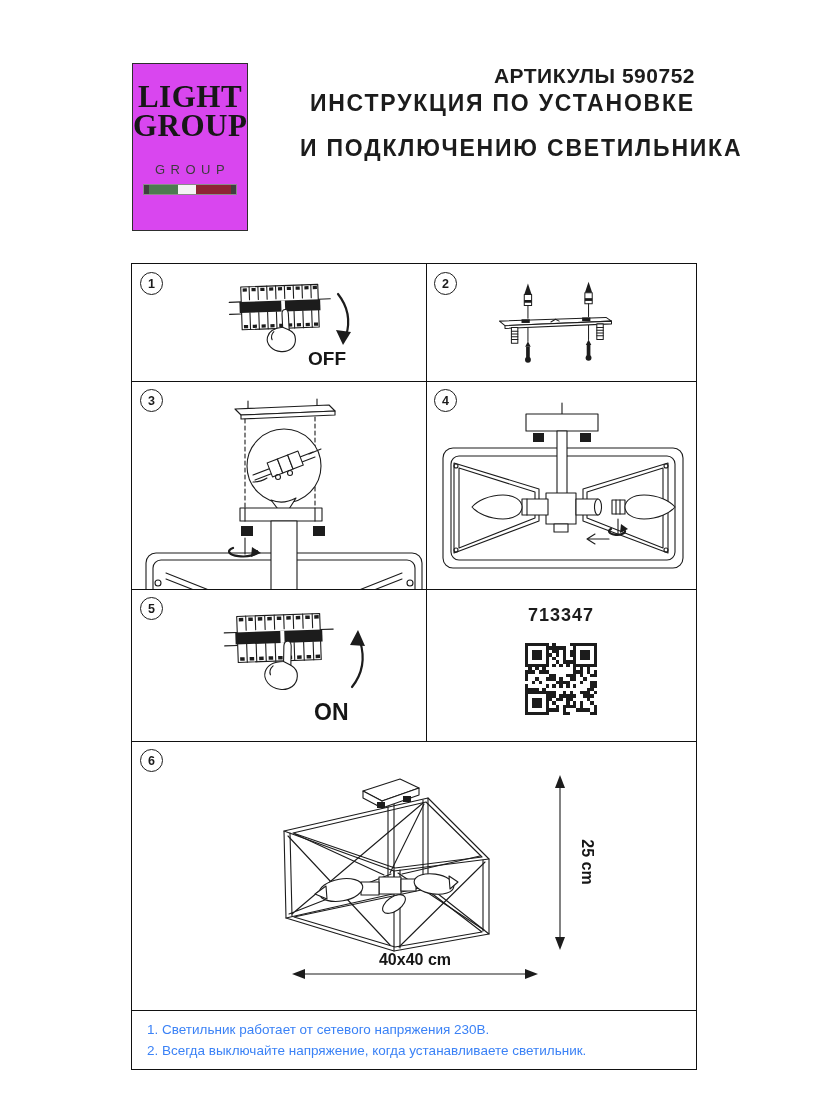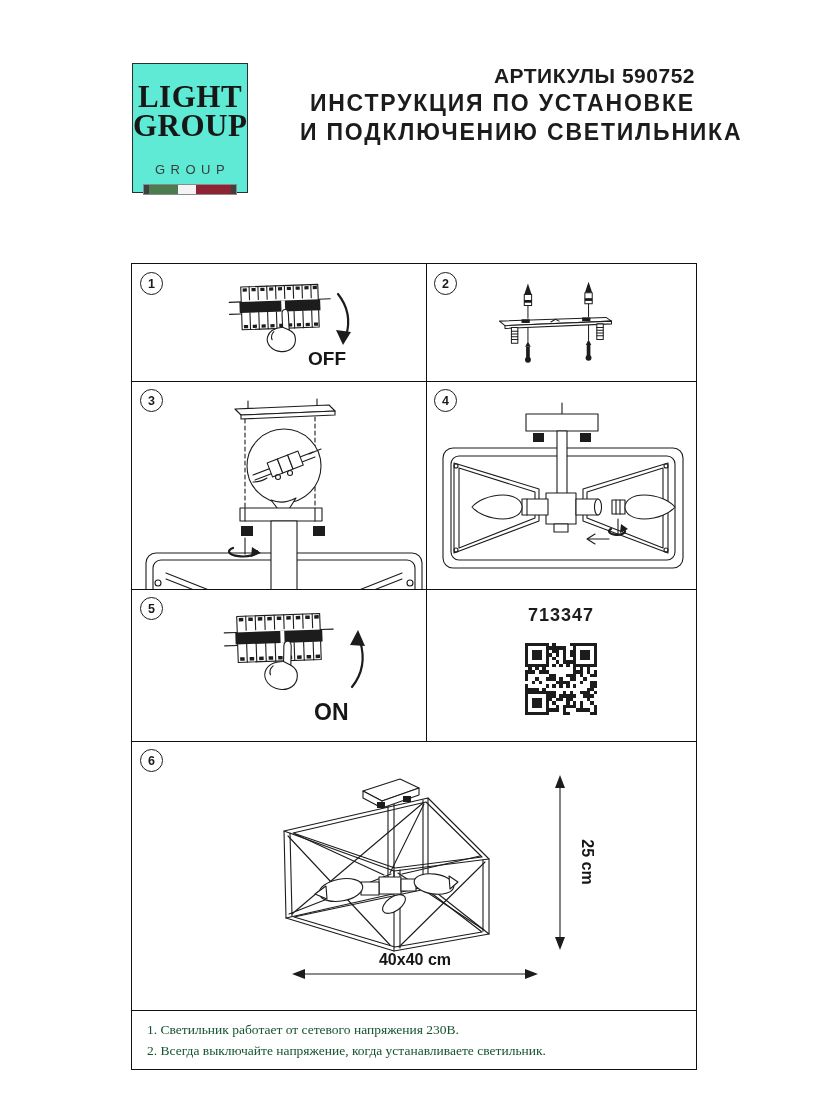--- a/index.html
+++ b/index.html
@@ -1,37 +1,37 @@
 <!DOCTYPE html>
 <html><head>
 <meta charset="utf-8">
 <style>
   html,body{margin:0;padding:0;background:#fff;}
   .page{position:relative;width:826px;height:1097px;background:#fff;overflow:hidden;
         font-family:"Liberation Sans",sans-serif;color:#1c1c1c;}
   
-  .logo{position:absolute;left:132px;top:63px;width:116px;height:130px;border:1px solid #2e2e2e;
-        box-sizing:border-box;text-align:center;padding-top:18px;background:#5eead4;}
+  .logo{position:absolute;left:132px;top:63px;width:116px;height:168px;border:1px solid #2e2e2e;
+        box-sizing:border-box;text-align:center;padding-top:18px;background:#d946ef;}
   .logo-word{font-family:"Liberation Serif",serif;font-weight:700;font-size:31px;line-height:29px;
         color:#171717;letter-spacing:0.5px;}
   .logo-group{margin-top:22px;font-size:13px;letter-spacing:5.5px;color:#3c3c3c;padding-left:5px;}
   .logo-flag{height:9px;margin:7px 10px 0 10px;border:1px solid #8a8a8a;
         background:linear-gradient(90deg,#3f3f3f 0 5%,#4c7b50 5% 37%,#f4f4f4 37% 57%,#8e2433 57% 95%,#3f3f3f 95% 100%);}
   
   .hdr{position:absolute;left:300px;top:62px;width:395px;text-align:right;}
   .hdr-series{font-size:21px;font-weight:700;letter-spacing:0.5px;line-height:27px;white-space:pre;}
   .hdr-title{font-size:23px;font-weight:700;letter-spacing:1.8px;line-height:29px;white-space:pre;}
   
   .grid{position:absolute;left:131px;top:263px;width:564px;height:805px;border:1.5px solid #111;box-sizing:content-box;}
   .hline{position:absolute;left:0;width:564px;height:1.2px;background:#111;}
   .vline{position:absolute;left:294px;top:0;width:1.2px;height:477px;background:#111;}
   .cell{position:absolute;overflow:hidden;}
   .num{position:absolute;left:8px;top:8px;width:21px;height:21px;border:1.3px solid #1c1c1c;border-radius:50%;
        display:flex;align-items:center;justify-content:center;font-size:12.5px;font-weight:600;background:#fff;z-index:2;}
-  .notes{padding:9px 14px 0 15px;font-size:13.5px;line-height:21px;color:#14532d;font-family:Liberation Serif, serif;}
+  .notes{padding:9px 14px 0 15px;font-size:13.5px;line-height:21px;color:#3b82f6;}
   
   svg{display:block;}
   .s{stroke:#1c1c1c;fill:none;stroke-width:1.1;stroke-linejoin:round;stroke-linecap:round;}
   .s2{stroke:#1c1c1c;fill:none;stroke-width:2.2;stroke-linecap:round;}
   .sw{stroke:#1c1c1c;fill:#fff;stroke-width:1.1;stroke-linejoin:round;}
   .fd{fill:#1c1c1c;stroke:none;}
   .dash{stroke-dasharray:4 3;}
   #sym-breaker *, #sym-hand *{vector-effect:non-scaling-stroke;}
   svg text{font-family:"Liberation Sans",sans-serif;fill:#161616;}
   .qr-article{position:absolute;left:0;top:16px;width:100%;text-align:center;
@@ -65,21 +65,21 @@
   <div class="logo">
     <div class="logo-word">LIGHT</div>
     <div class="logo-word">GROUP</div>
     <div class="logo-group">GROUP</div>
     <div class="logo-flag"></div>
   </div>
 
   <div class="hdr">
     <div class="hdr-series">АРТИКУЛЫ 590752</div>
     <div class="hdr-title">ИНСТРУКЦИЯ ПО УСТАНОВКЕ</div>
-    <div class="hdr-title" style="margin-top:0">И ПОДКЛЮЧЕНИЮ СВЕТИЛЬНИКА</div>
+    <div class="hdr-title" style="margin-top:16px">И ПОДКЛЮЧЕНИЮ СВЕТИЛЬНИКА</div>
   </div>
 
   <div class="grid">
     <div class="hline" style="top:117px"></div>
     <div class="hline" style="top:325px"></div>
     <div class="hline" style="top:477px"></div>
     <div class="hline" style="top:746px"></div>
     <div class="vline"></div>
 
     <div class="cell" style="left:0;top:0;width:294px;height:117px">

